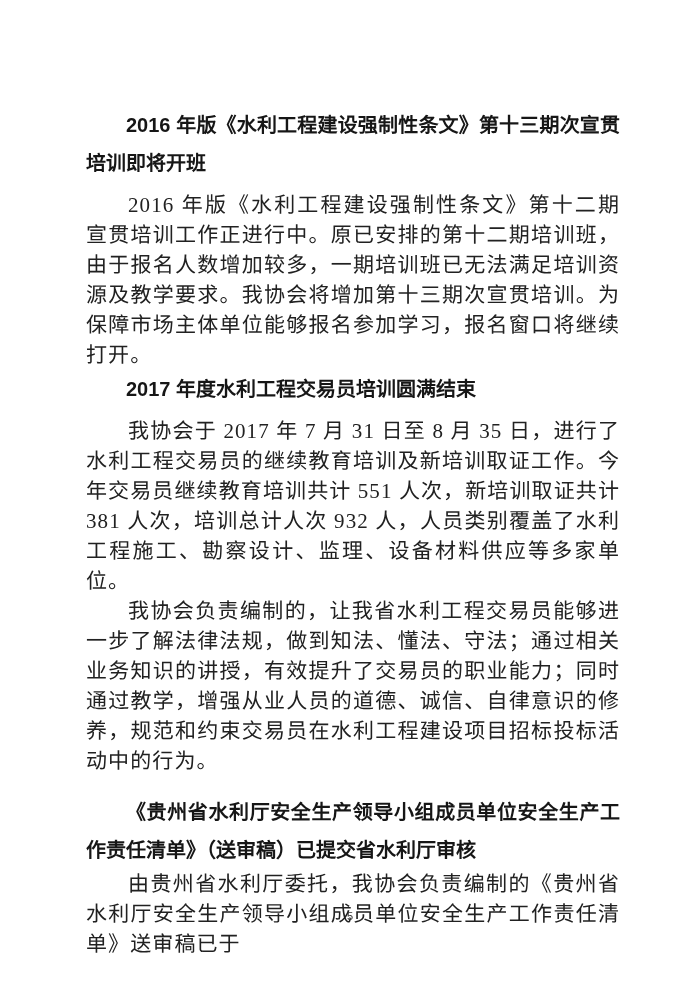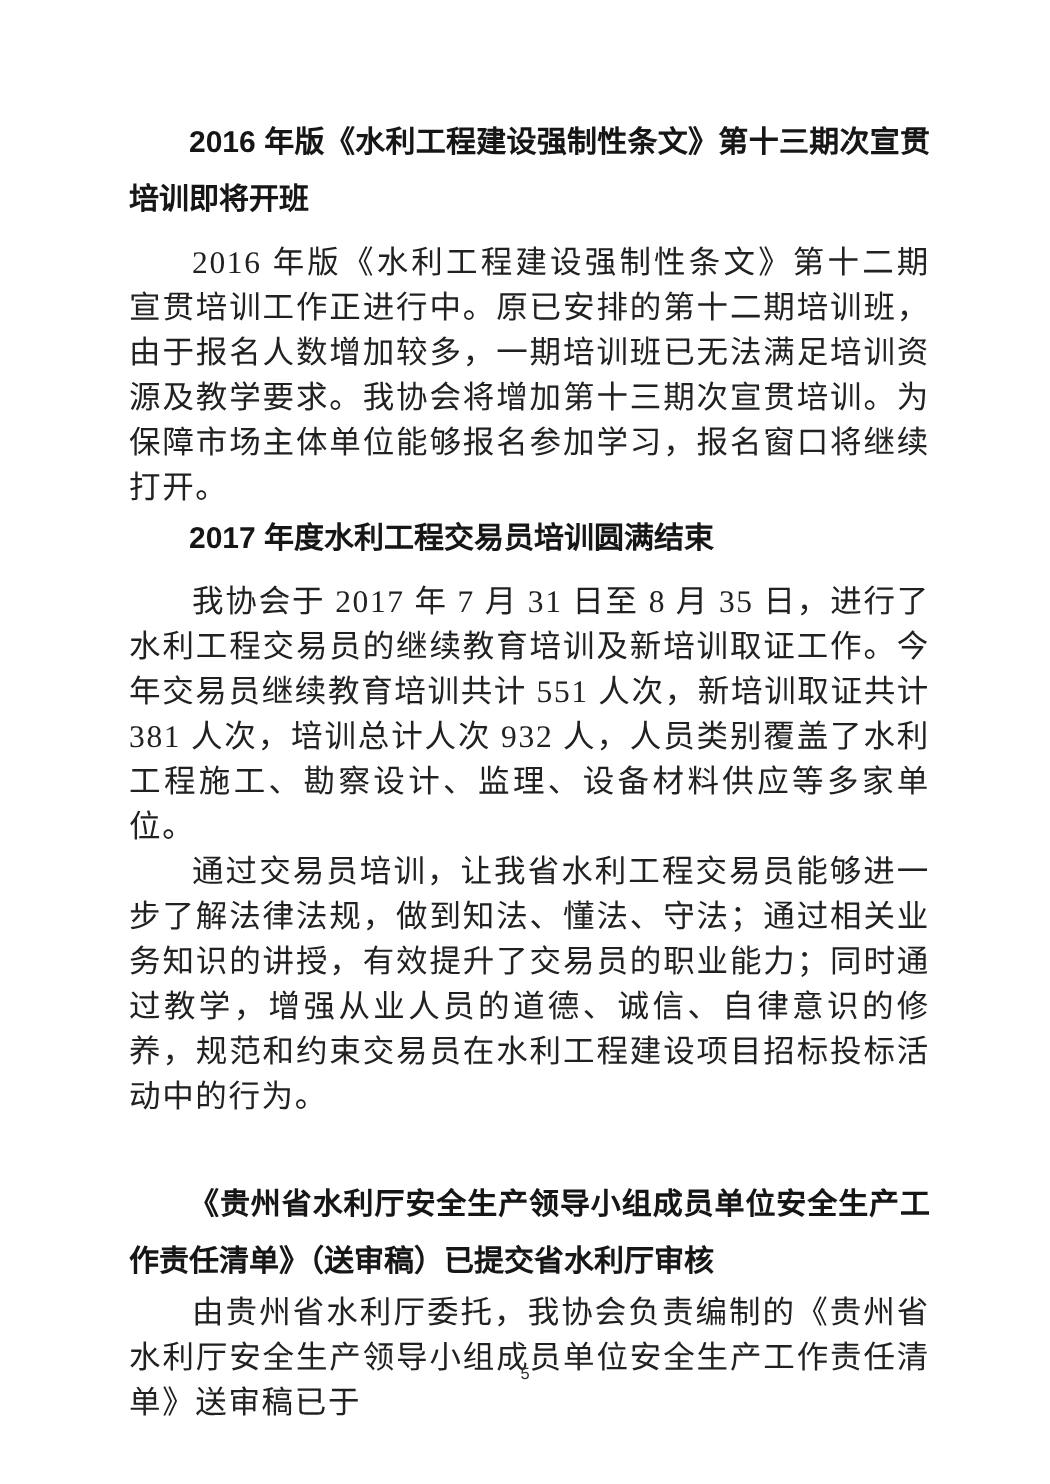--- a/index.html
+++ b/index.html
@@ -6,21 +6,21 @@
     margin: 0;
     padding: 0;
     background: #ffffff;
   }
   .page {
     position: relative;
     width: 700px;
     height: 989px;
     background: #ffffff;
     box-sizing: border-box;
-    padding: 76px 80px 0 86px;
+    padding: 106px 80px 0 86px;
     overflow: hidden;
     color: #1c1c1c;
   }
   .section-heading {
     font-family: "Liberation Sans", "DejaVu Sans", sans-serif;
     font-size: 20px;
     line-height: 38px;
     font-weight: 700;
     color: #161616;
     text-indent: 2em;
@@ -33,21 +33,21 @@
     line-height: 30px;
     letter-spacing: 1.1px;
     color: #212121;
     text-indent: 2em;
     text-align: justify;
     text-justify: inter-ideograph;
     margin: 0;
   }
   .mt-after-heading { margin-top: 8px; }
   .mt-section { }
-  .mt-section-lg { margin-top: 38px; }
+  .mt-section-lg { margin-top: 17px; }
   .page-number {
     position: absolute;
     left: 0;
     right: 0;
     top: 910px;
     text-align: center;
     font-family: "Liberation Sans", "DejaVu Sans", sans-serif;
     font-size: 11px;
     color: #333333;
   }
@@ -58,21 +58,21 @@
 <div class="page">
 
   <h2 class="section-heading">2016 年版《水利工程建设强制性条文》第十三期次宣贯培训即将开班</h2>
 
   <p class="body-para mt-after-heading">2016 年版《水利工程建设强制性条文》第十二期宣贯培训工作正进行中。原已安排的第十二期培训班，由于报名人数增加较多，一期培训班已无法满足培训资源及教学要求。我协会将增加第十三期次宣贯培训。为保障市场主体单位能够报名参加学习，报名窗口将继续打开。</p>
 
   <h2 class="section-heading mt-section">2017 年度水利工程交易员培训圆满结束</h2>
 
   <p class="body-para mt-after-heading">我协会于 2017 年 7 月 31 日至 8 月 35 日，进行了水利工程交易员的继续教育培训及新培训取证工作。今年交易员继续教育培训共计 551 人次，新培训取证共计 381 人次，培训总计人次 932 人，人员类别覆盖了水利工程施工、勘察设计、监理、设备材料供应等多家单位。</p>
 
-  <p class="body-para">通过交易员培训，让我省水利工程交易员能够进一步了解法律法规，做到知法、懂法、守法；通过相关业务知识的讲授，有效提升了交易员的职业能力；同时通过教学，增强从业人员的道德、诚信、自律意识的修养，规范和约束交易员在水利工程建设项目招标投标活动中的行为。</p>
+  <p class="body-para">我协会负责编制的，让我省水利工程交易员能够进一步了解法律法规，做到知法、懂法、守法；通过相关业务知识的讲授，有效提升了交易员的职业能力；同时通过教学，增强从业人员的道德、诚信、自律意识的修养，规范和约束交易员在水利工程建设项目招标投标活动中的行为。</p>
 
   <h2 class="section-heading mt-section-lg">《贵州省水利厅安全生产领导小组成员单位安全生产工作责任清单》（送审稿）已提交省水利厅审核</h2>
 
   <p class="body-para">由贵州省水利厅委托，我协会负责编制的《贵州省水利厅安全生产领导小组成员单位安全生产工作责任清单》送审稿已于</p>
 
   <div class="page-number">5</div>
 
 </div>
 
 </body></html>

